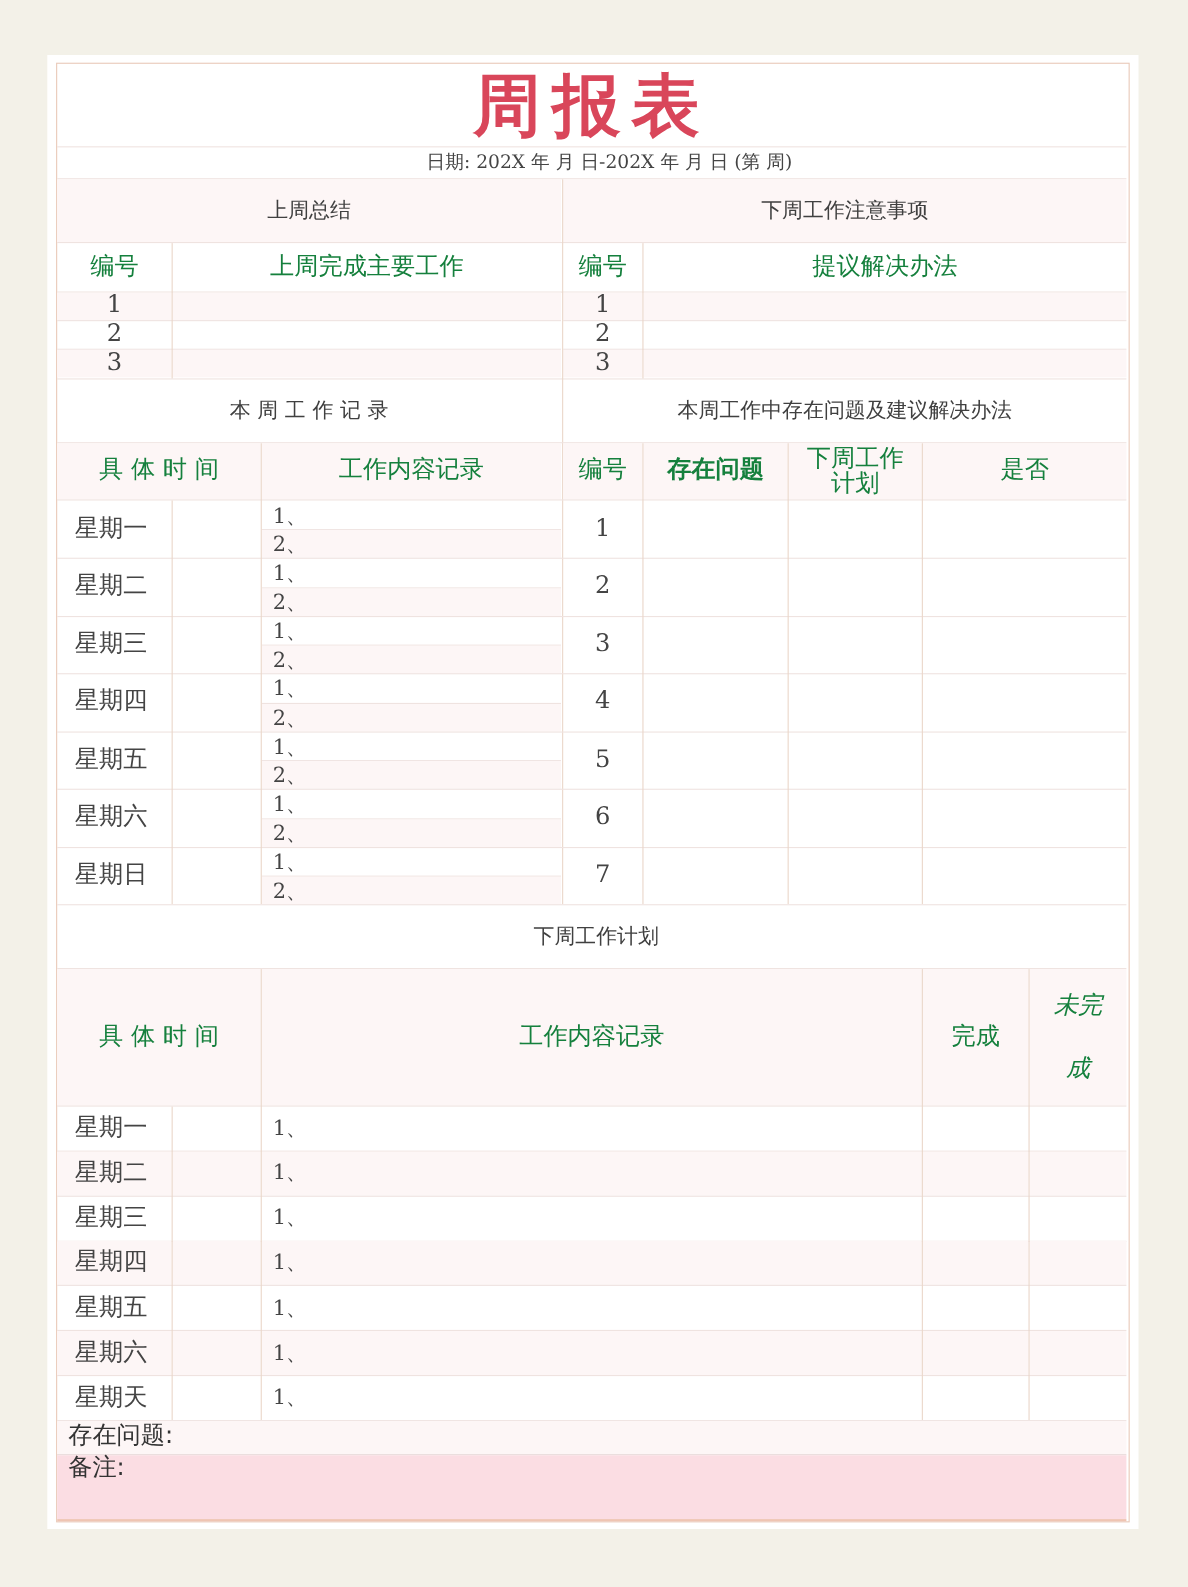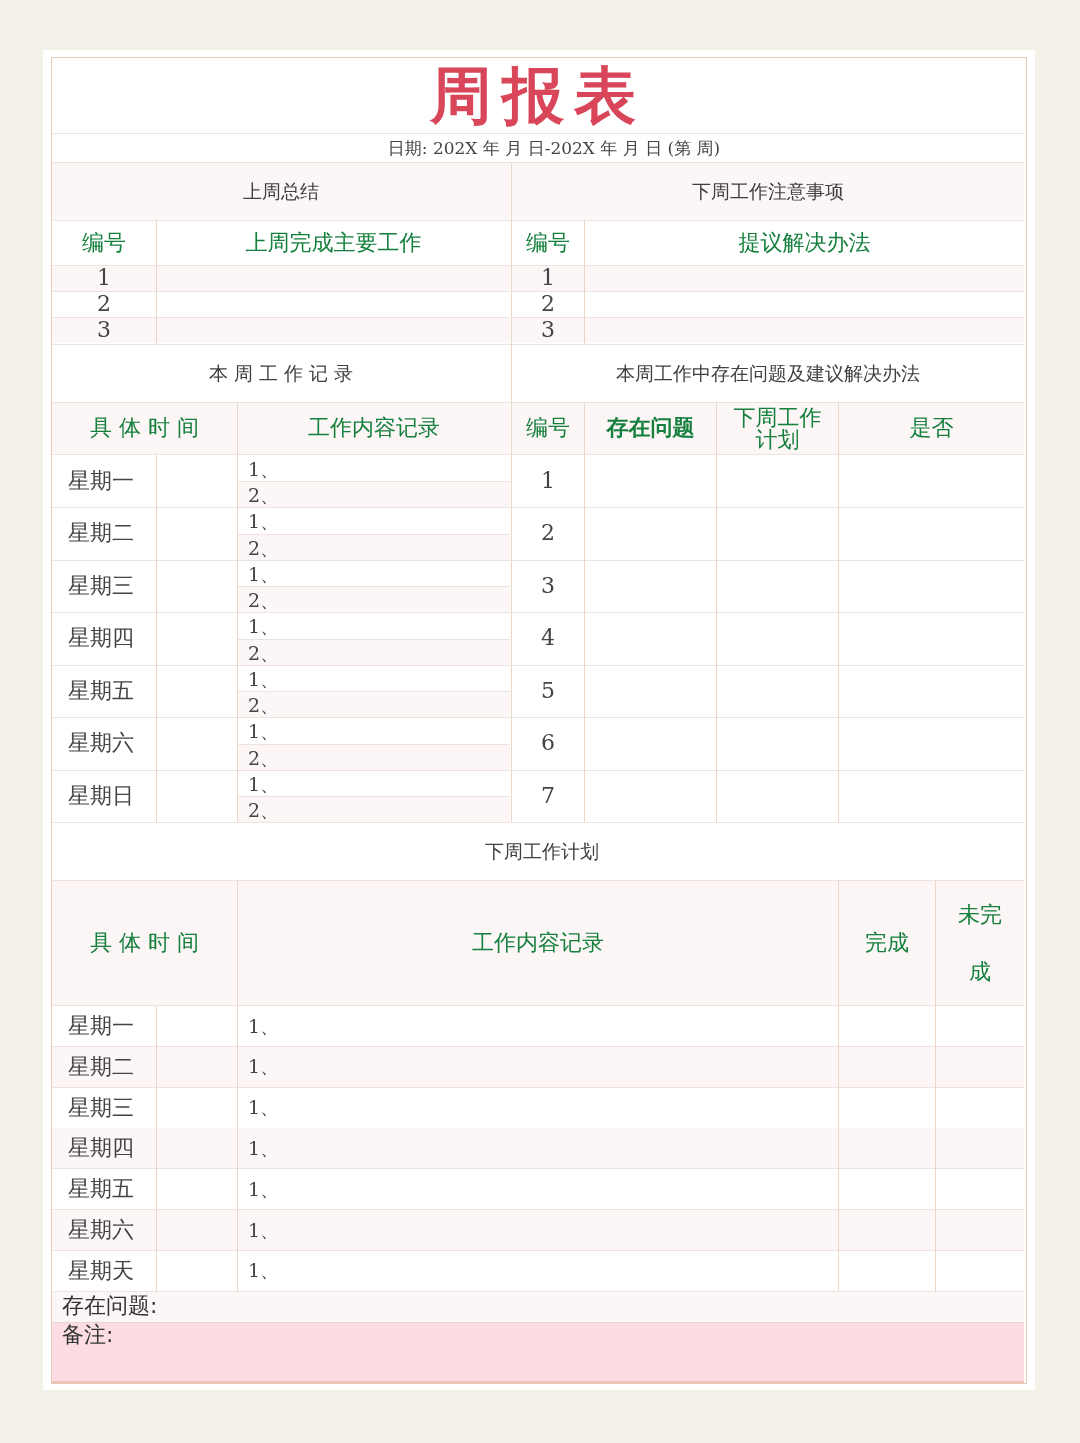--- a/index.html
+++ b/index.html
@@ -170,21 +170,21 @@
 <div class="vl" style="left:716px; top:403px; height:419px;"></div>
 <div class="vl" style="left:838px; top:403px; height:419px;"></div>
 <div class="hl" style="left:52px; top:822px; width:972px;"></div>
 
 <div class="cell sec" style="left:56px; top:823px; width:972px; height:57px;">下周工作计划</div>
 <div class="hl" style="left:52px; top:880px; width:972px;"></div>
 
 <div class="cell pink hdr" style="left:52px; top:881px; width:185px; height:124px;">具 体 时 间</div>
 <div class="cell pink hdr" style="left:238px; top:881px; width:600px; height:124px;">工作内容记录</div>
 <div class="cell pink hdr" style="left:839px; top:881px; width:96px; height:124px;">完成</div>
-<div class="cell pink hdr" style="left:936px; top:881px; width:88px; height:124px; padding:0 22px; line-height:2.6;">未完成</div>
+<div class="cell pink hdr" style="left:936px; top:881px; width:88px; height:124px; padding:0 22px; line-height:2.6;font-style:italic;">未完成</div>
 <div class="hl" style="left:52px; top:1005px; width:972px;"></div>
 
 <div class="cell day" style="left:52px; top:1006px; width:104px; height:40px;">星期一</div>
 <div class="cell" style="left:157px; top:1006px; width:80px; height:40px;"></div>
 <div class="cell item" style="left:238px; top:1006px; width:600px; height:40px;">1、</div>
 <div class="cell" style="left:839px; top:1006px; width:96px; height:40px;"></div>
 <div class="cell" style="left:936px; top:1006px; width:88px; height:40px;"></div>
 <div class="hl" style="left:52px; top:1046px; width:972px;"></div>
 <div class="cell day pink" style="left:52px; top:1046.8px; width:104px; height:40px;">星期二</div>
 <div class="cell pink" style="left:157px; top:1046.8px; width:80px; height:40px;"></div>

